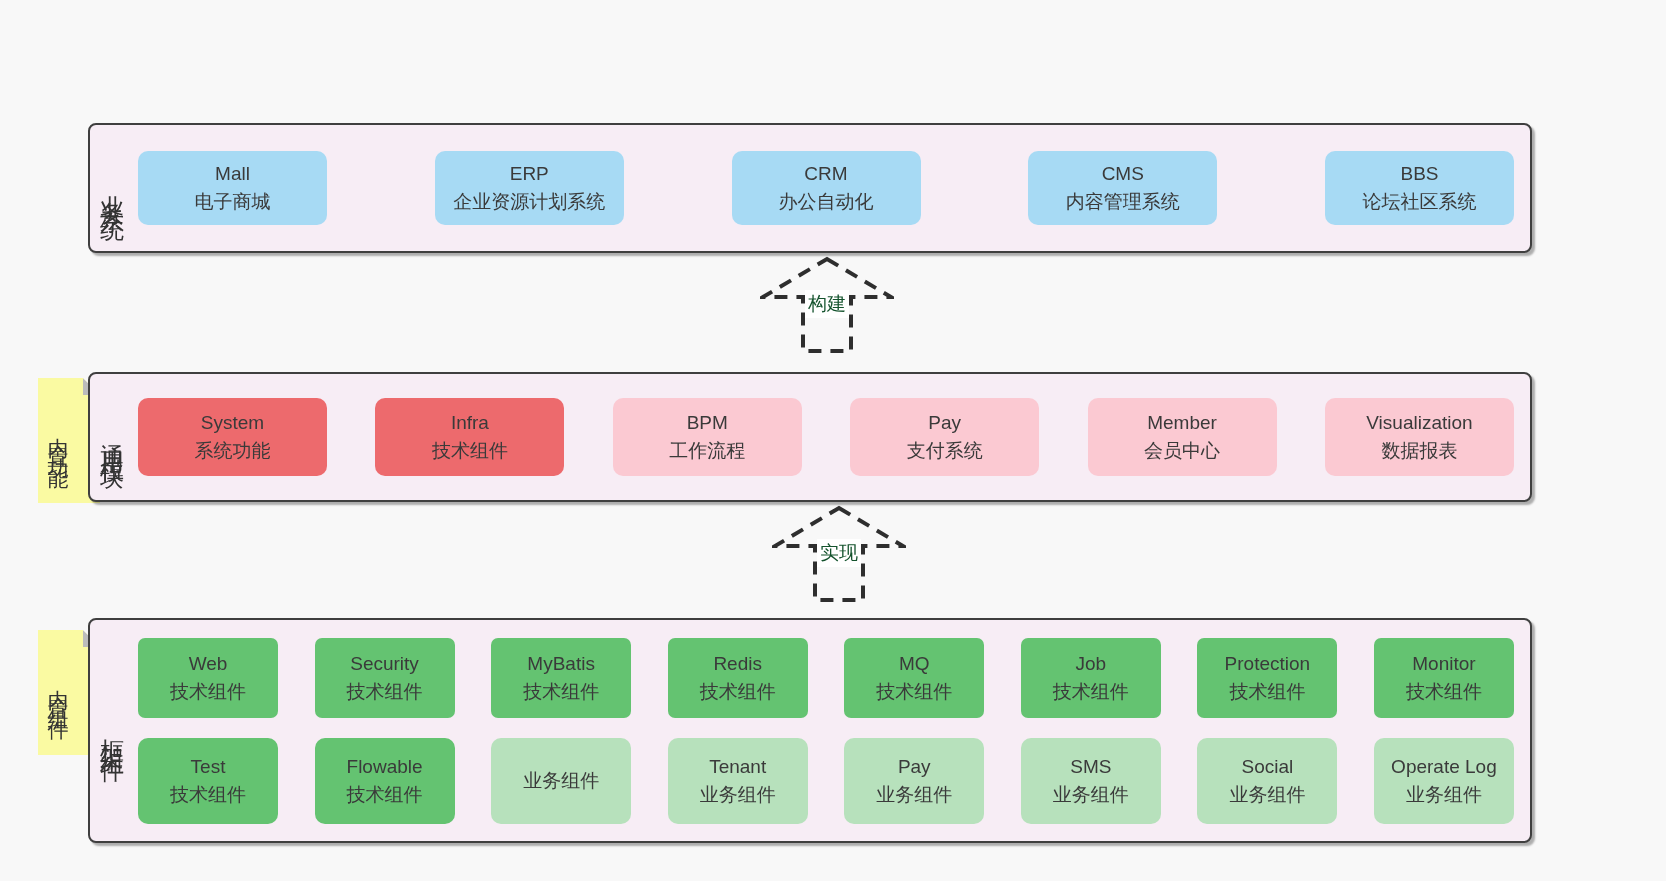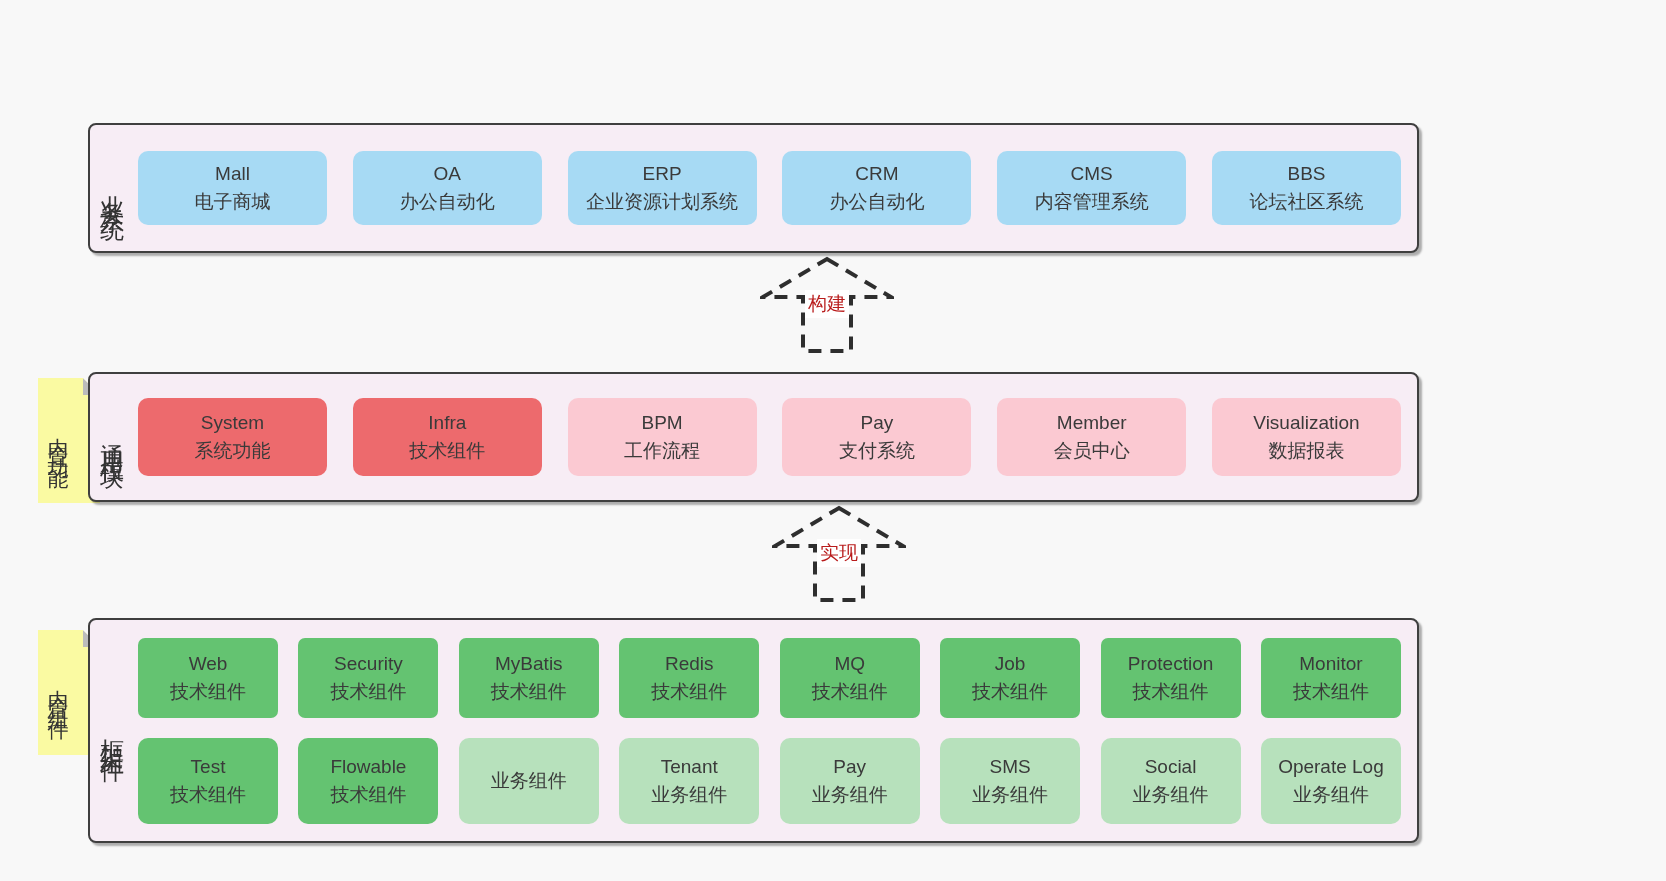--- a/index.html
+++ b/index.html
@@ -14,21 +14,21 @@
     background:var(--page-bg);
     font-family:"Liberation Sans","DejaVu Sans",sans-serif;
     color:var(--ink);
     position:relative;
     overflow:hidden;
   }
   .canvas{position:absolute;inset:0;}
 
   
   .band{
-    position:absolute;left:88px;width:1331px;
+    position:absolute;left:88px;width:1444px;
     background:var(--band-bg);
     border:2px solid var(--band-border);
     border-radius:8px;
     box-shadow:3px 3px 2px rgba(0,0,0,.30);
     z-index:2;
   }
   .band--0{top:123px;height:130px;}
   .band--1{top:372px;height:130px;}
   .band--2{top:618px;height:225px;}
   .band-inner{
@@ -85,21 +85,21 @@
   .arrow{position:absolute;width:134px;height:98px;z-index:1;}
   .arrow--0{left:760px;top:256px;}
   .arrow--1{left:772px;top:505px;}
   .arrow svg{display:block;width:100%;height:100%;}
   .arrow polygon{
     fill:none;stroke:#2e2e2e;stroke-width:4;
     stroke-dasharray:13 9;
   }
   .arrow-label{
     position:absolute;left:50%;top:34px;transform:translateX(-50%);
-    background:#ffffff;padding:1px 3px;font-size:19px;color:#b91c1c;
+    background:#ffffff;padding:1px 3px;font-size:19px;color:#14532d;
     white-space:nowrap;
   }
 </style>
 </head>
 <body>
 
 <div class="canvas">
 
   <div class="sticky sticky--0">
     <span class="sticky-fold"></span>
@@ -124,24 +124,20 @@
   </div>
 
   <section class="band band--0">
     <div class="band-inner">
       <div class="band-label">业务系统</div>
       <div class="rows">
           <div class="row row--0">
             <div class="box box--blue">
               <div>Mall</div>
               <div>电子商城</div>
-            </div>
-            <div class="box box--blue">
-              <div>OA</div>
-              <div>办公自动化</div>
             </div>
             <div class="box box--blue">
               <div>ERP</div>
               <div>企业资源计划系统</div>
             </div>
             <div class="box box--blue">
               <div>CRM</div>
               <div>办公自动化</div>
             </div>
             <div class="box box--blue">

